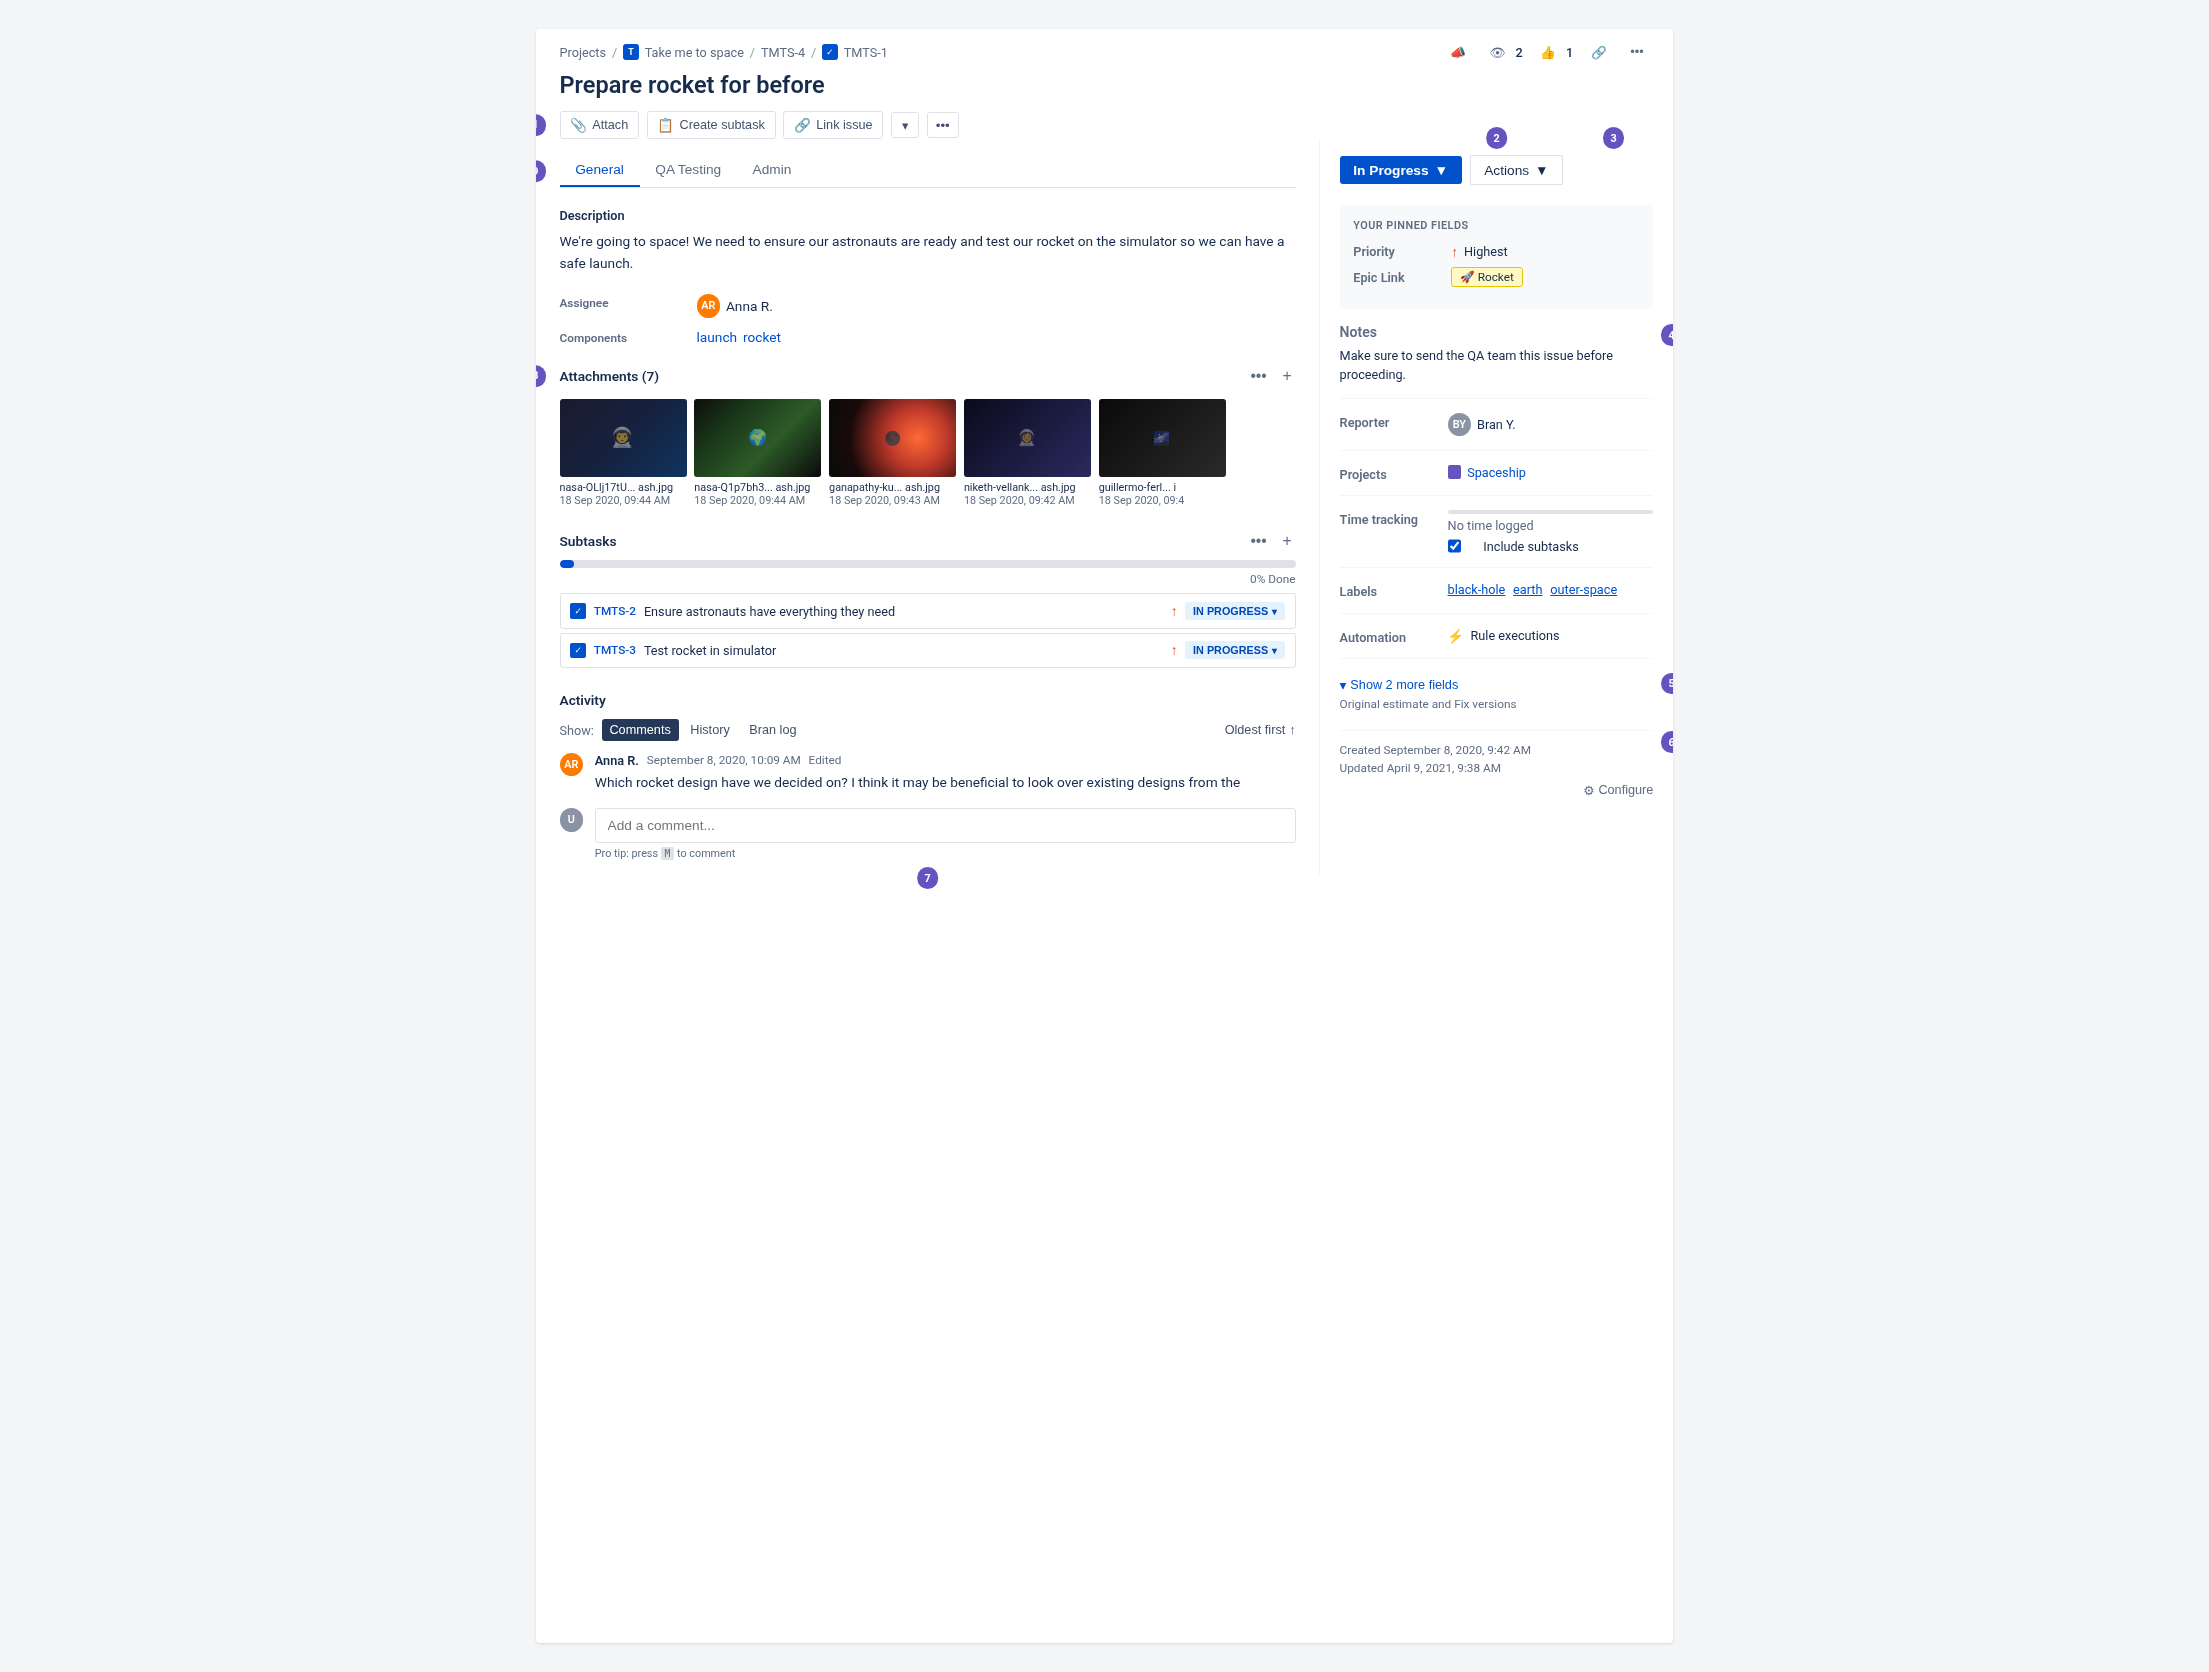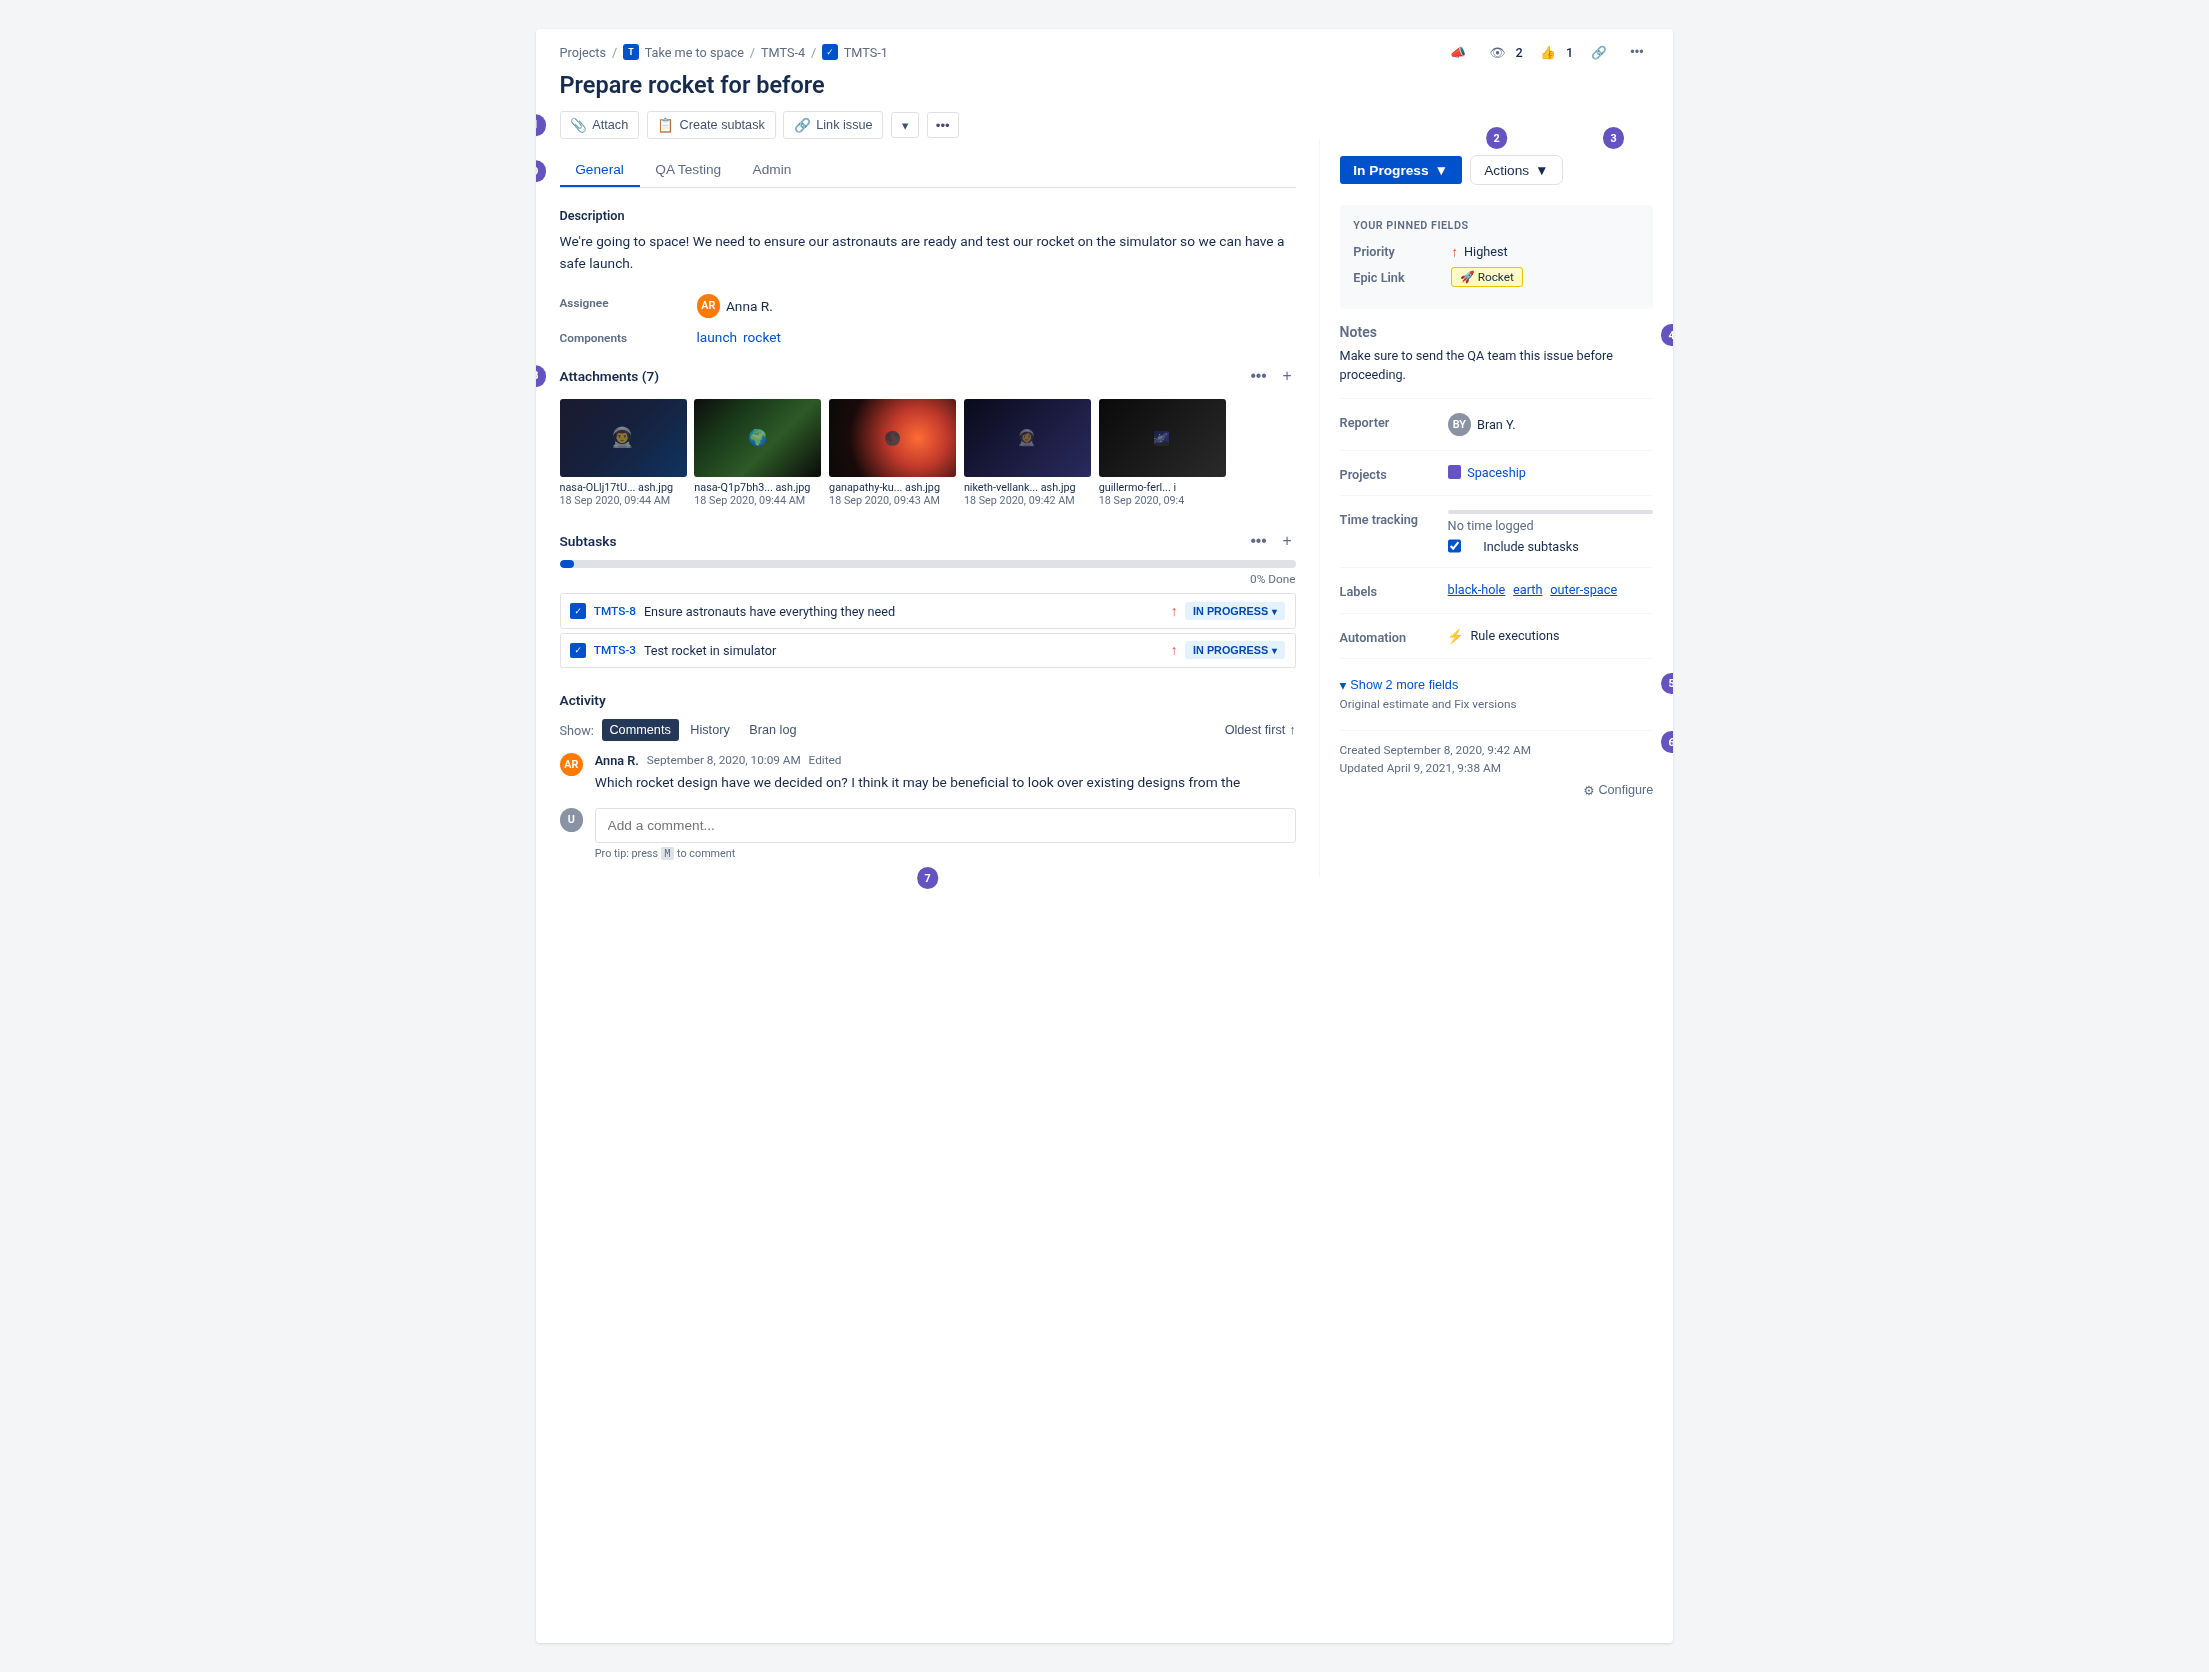--- a/index.html
+++ b/index.html
@@ -498,21 +498,21 @@
       font-weight: 600;
       cursor: pointer;
       display: flex;
       align-items: center;
       gap: 5.9px;
     }
     .actions-dropdown {
       background: #fff;
       color: #172b4d;
       border: 1px solid #dfe1e6;
-      border-radius: 7px;
+      border-radius: 1px;
       padding: 6.9px 13.7px;
       font-size: 13.7px;
       cursor: pointer;
       display: flex;
       align-items: center;
       gap: 5.9px;
     }
     .pinned-fields-section {
       background: #f8f9fa;
       border-radius: 3.9px;
@@ -862,21 +862,21 @@
             </div>
           </div>
           <div class="progress-bar-wrapper">
             <div class="progress-bar-fill" style="width: 2%;"></div>
           </div>
           <div class="progress-label">0% Done</div>
 
           <div class="subtask-row">
             <div class="subtask-left">
               <div class="subtask-icon">✓</div>
-              <span class="subtask-key">TMTS-8</span>
+              <span class="subtask-key">TMTS-2</span>
               <span class="subtask-title">Ensure astronauts have everything they need</span>
             </div>
             <div style="display:flex;align-items:center;gap:7.8px;">
               <span class="priority-arrow">↑</span>
               <button class="status-badge in-progress">
                 <span>IN PROGRESS</span>
                 <span class="chevron">▾</span>
               </button>
             </div>
           </div>

